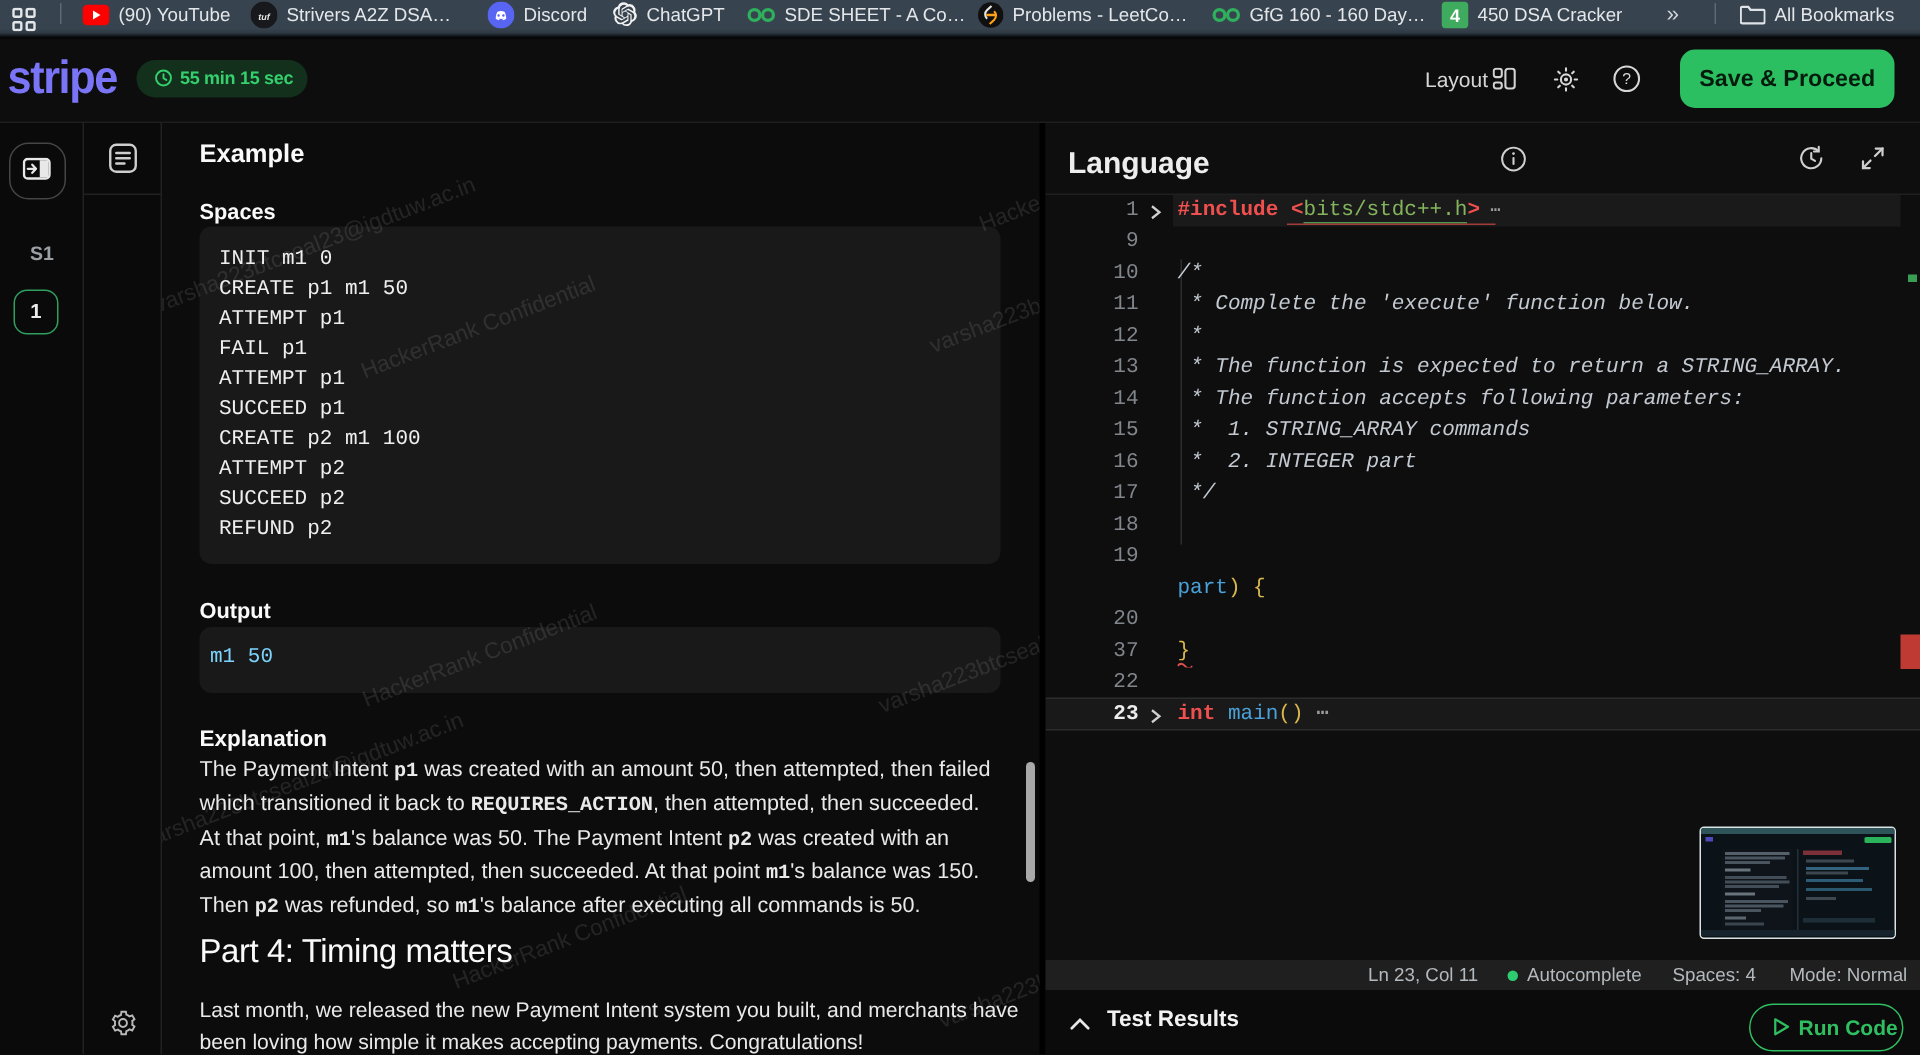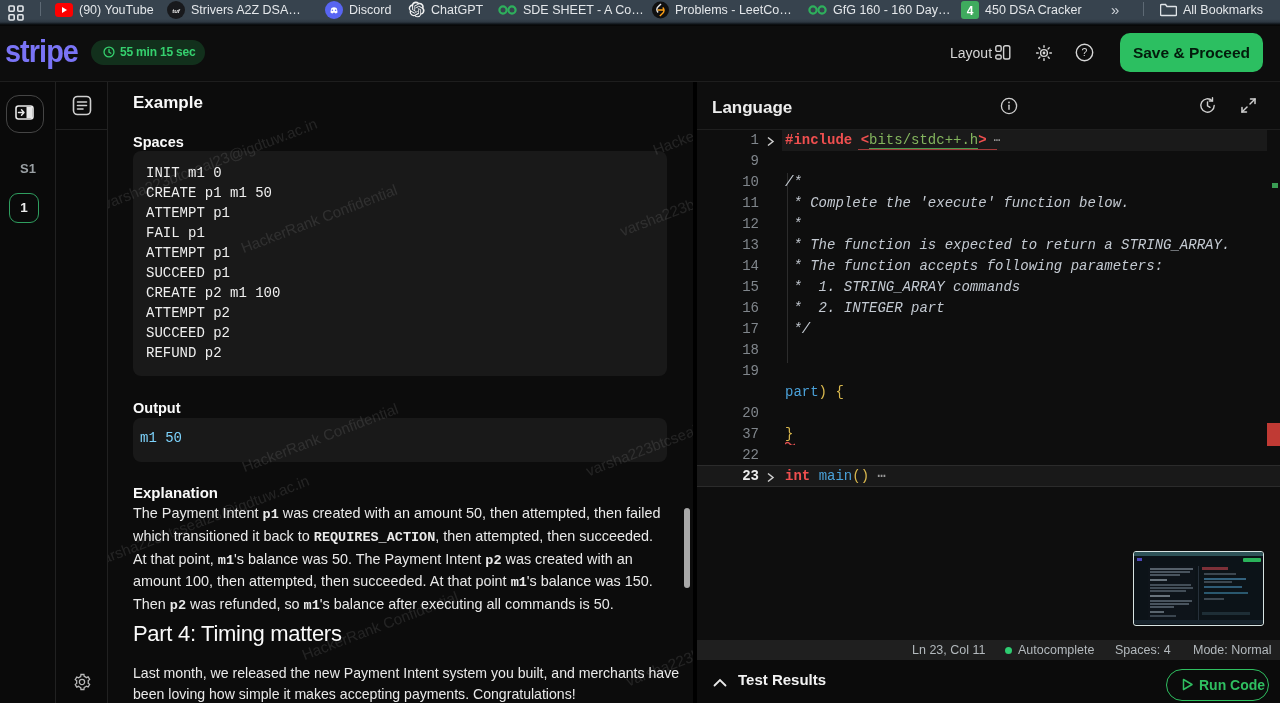--- a/index.html
+++ b/index.html
@@ -200,21 +200,21 @@
   <div class="cb" style="left:25px;top:336px;width:534px;height:44px"></div>
   <div class="abs mono" style="left:32px;top:348px;font-size:14px;color:#7dd3fc">m1 50</div>
   <div class="abs" style="left:25px;top:402px;font-size:15px;font-weight:bold;color:#fafafa">Explanation</div>
   <div class="abs" style="left:25px;top:421px;width:560px;font-size:14.4px;line-height:20.8px;color:#e9e9e9;white-space:nowrap">The Payment Intent <span class="ic">p1</span> was created with an amount 50, then attempted, then failed<br>which transitioned it back to <span class="ic">REQUIRES_ACTION</span>, then attempted, then succeeded.<br>At that point, <span class="ic">m1</span>'s balance was 50. The Payment Intent <span class="ic">p2</span> was created with an<br>amount 100, then attempted, then succeeded. At that point <span class="ic">m1</span>'s balance was 150.<br>Then <span class="ic">p2</span> was refunded, so <span class="ic">m1</span>'s balance after executing all commands is 50.</div>
   <div class="abs" style="left:25px;top:539px;font-size:22px;font-weight:normal;letter-spacing:-.3px;color:#fafafa">Part 4: Timing matters</div>
   <div class="abs" style="left:25px;top:581px;width:560px;font-size:14.1px;line-height:20.8px;color:#e9e9e9;white-space:nowrap">Last month, we released the new Payment Intent system you built, and merchants have<br>been loving how simple it makes accepting payments. Congratulations!</div>
   <div class="abs" style="left:576px;top:426px;width:6px;height:80px;background:#a9a9a9;border-radius:3px"></div>
 </div>
 <div class="abs" id="vdiv"></div>
 <div class="abs" id="etop">
-  <div class="abs" style="left:15px;top:16px;font-size:17px;font-weight:bold;color:#ededed">Language</div>
+  <div class="abs" style="left:15px;top:16px;font-size:20px;font-weight:bold;color:#ededed">Language</div>
   <svg class="abs" style="left:303px;top:15px" width="18" height="18" viewBox="0 0 18 18">
         <circle cx="9" cy="9" r="7.6" fill="none" stroke="#cfcfcf" stroke-width="1.3"></circle>
         <circle cx="9" cy="5.4" r=".9" fill="#cfcfcf"></circle>
         <rect x="8.3" y="7.6" width="1.4" height="5.4" rx=".7" fill="#cfcfcf"></rect>
       </svg>
   <svg class="abs" style="left:501px;top:14px" width="19" height="19" viewBox="0 0 19 19">
         <g fill="none" stroke="#cfcfcf" stroke-width="1.4" stroke-linecap="round">
           <path d="M16.2 9.5a6.7 6.7 0 1 1-2-4.8"></path>
           <path d="M14.5 1.8v3.2h-3.2"></path>
           <path d="M9.5 6v3.8l2.5 1.5"></path>

